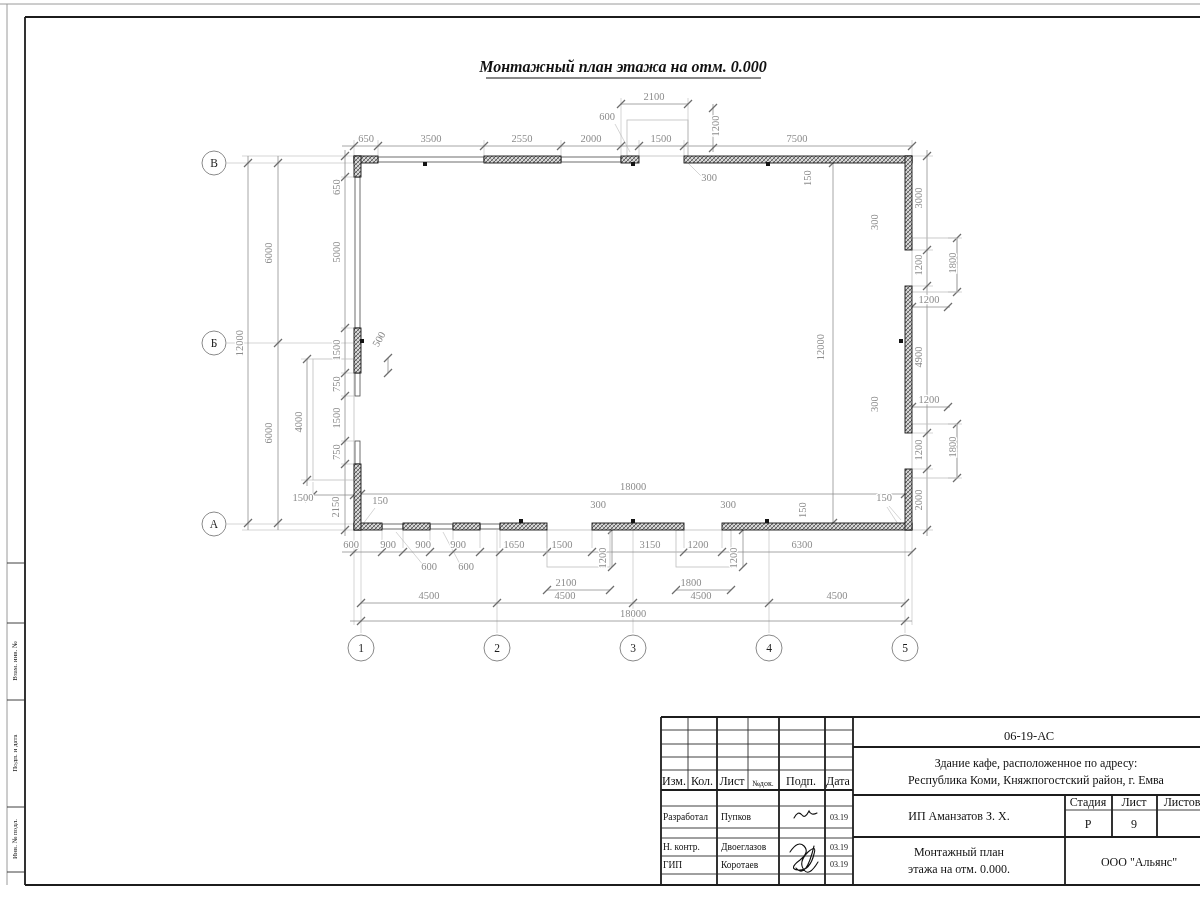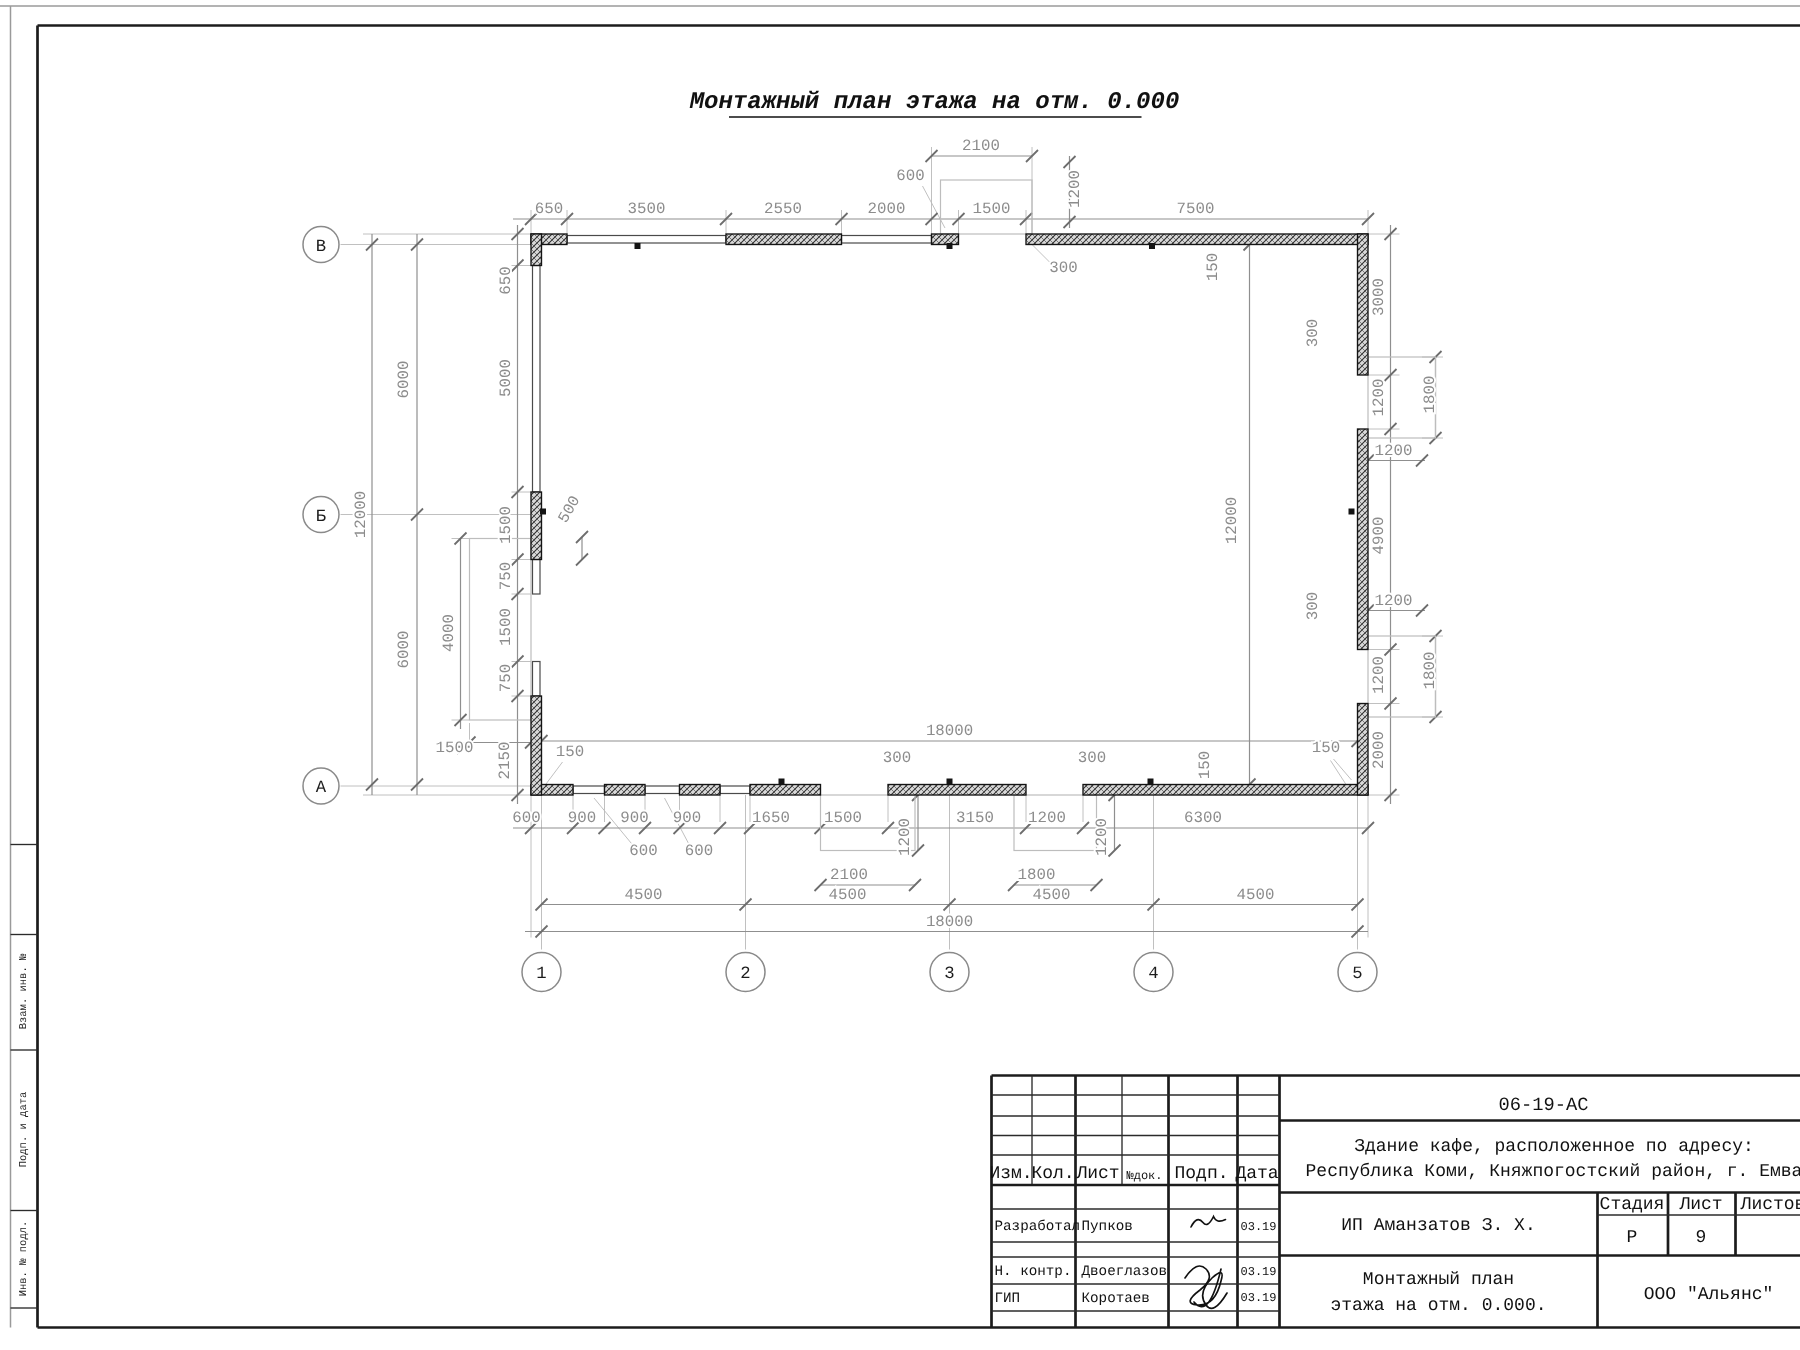--- a/index.html
+++ b/index.html
@@ -1,17 +1,17 @@
 <!DOCTYPE html>
 <html><head>
 <meta charset="utf-8">
 <style>
   html,body{margin:0;padding:0;background:#e8e8e8;}
   #sheet{position:relative;width:1200px;height:900px;background:#ffffff;overflow:hidden;
-         font-family:Liberation Mono, monospace;}
+         font-family:Liberation Serif, serif;}
   svg{position:absolute;left:0;top:0;}
   
   .edge{stroke:#9a9a9a;stroke-width:1;}
   .fr-thick{stroke:#1c1c1c;stroke-width:1.8;}
   .fr-thin{stroke:#2b2b2b;stroke-width:0.9;}
   .ext{stroke:#b9b9b9;stroke-width:0.6;}
   .dl{stroke:#8f8f8f;stroke-width:0.8;}
   .tick{stroke:#6d6d6d;stroke-width:1.2;}
   .dim{fill:#8c8c8c;font-size:10.5px;text-anchor:middle;
        paint-order:stroke;stroke:#ffffff;stroke-width:2.5px;}

